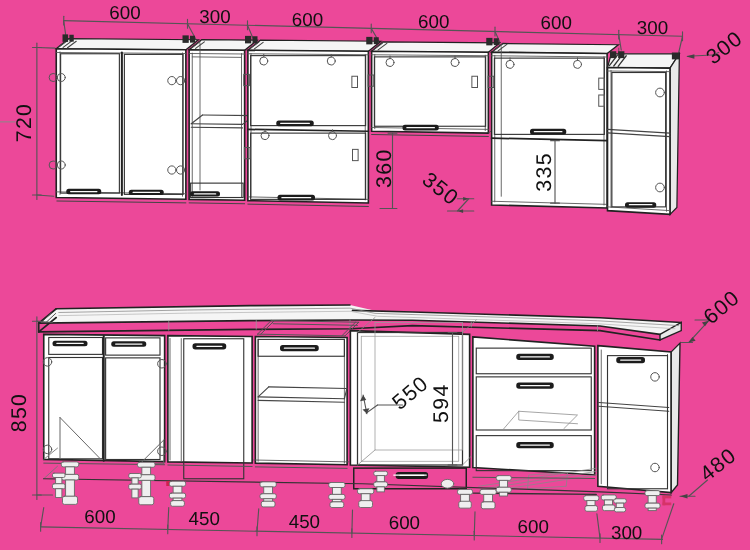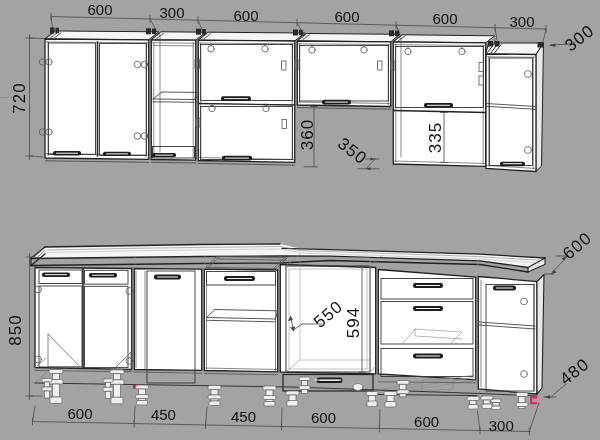--- a/index.html
+++ b/index.html
@@ -1,16 +1,16 @@
 <!DOCTYPE html>
 <html><head>
 <meta charset="utf-8">
 <style>
 html,body{margin:0;padding:0;background:#fff;}
-#wrap{width:600px;height:440px;position:relative;overflow:hidden;background:#a3a3a3;}
+#wrap{width:600px;height:440px;position:relative;overflow:hidden;background:#ec4899;}
 svg{display:block;}
 text{font-family:"Liberation Sans",sans-serif;fill:#111;}
 .dim{font-size:15px;}
 .dimv{font-size:17px;letter-spacing:1.1px;}
 </style>
 </head>
 <body>
 <div id="wrap">
 <svg width="600" height="440" viewBox="0 0 600 440" fill="none" stroke-linecap="round">
 <defs></defs>

